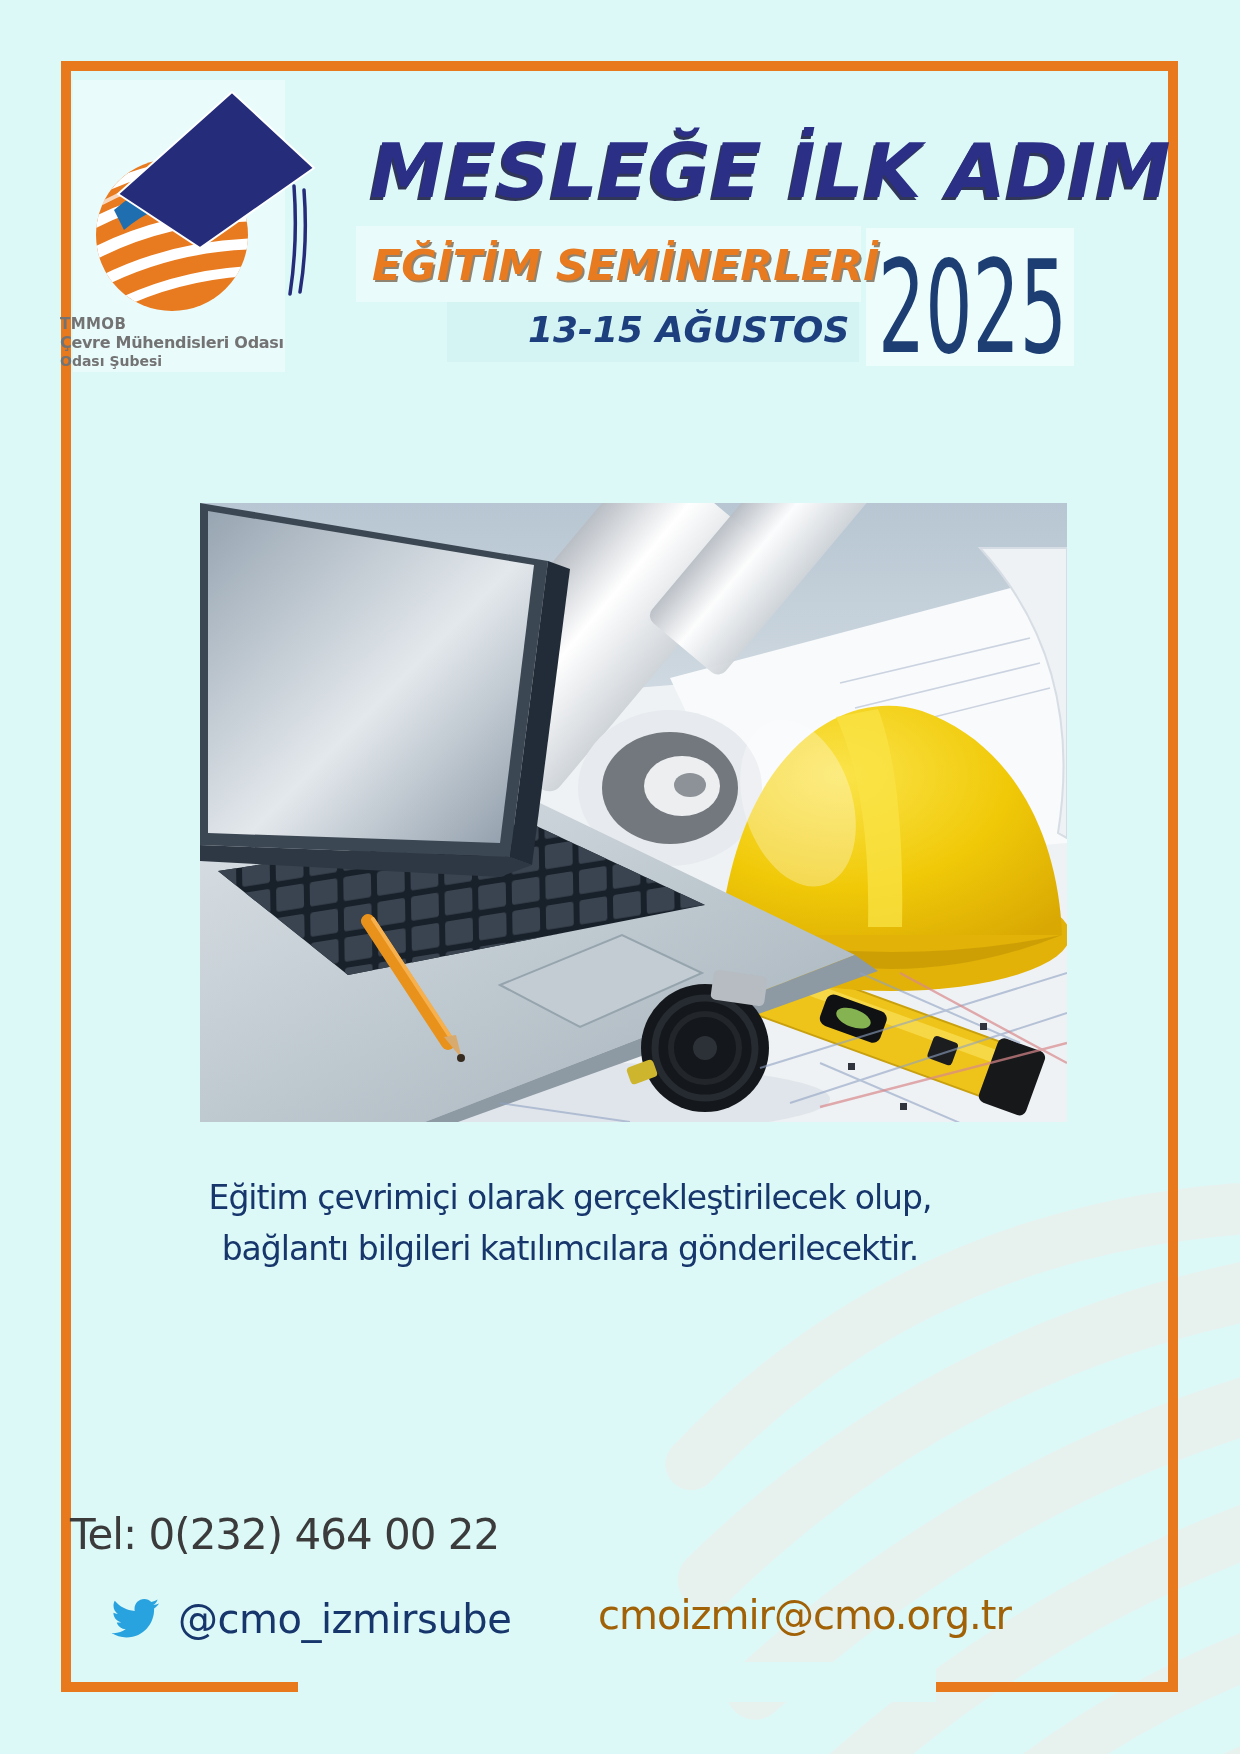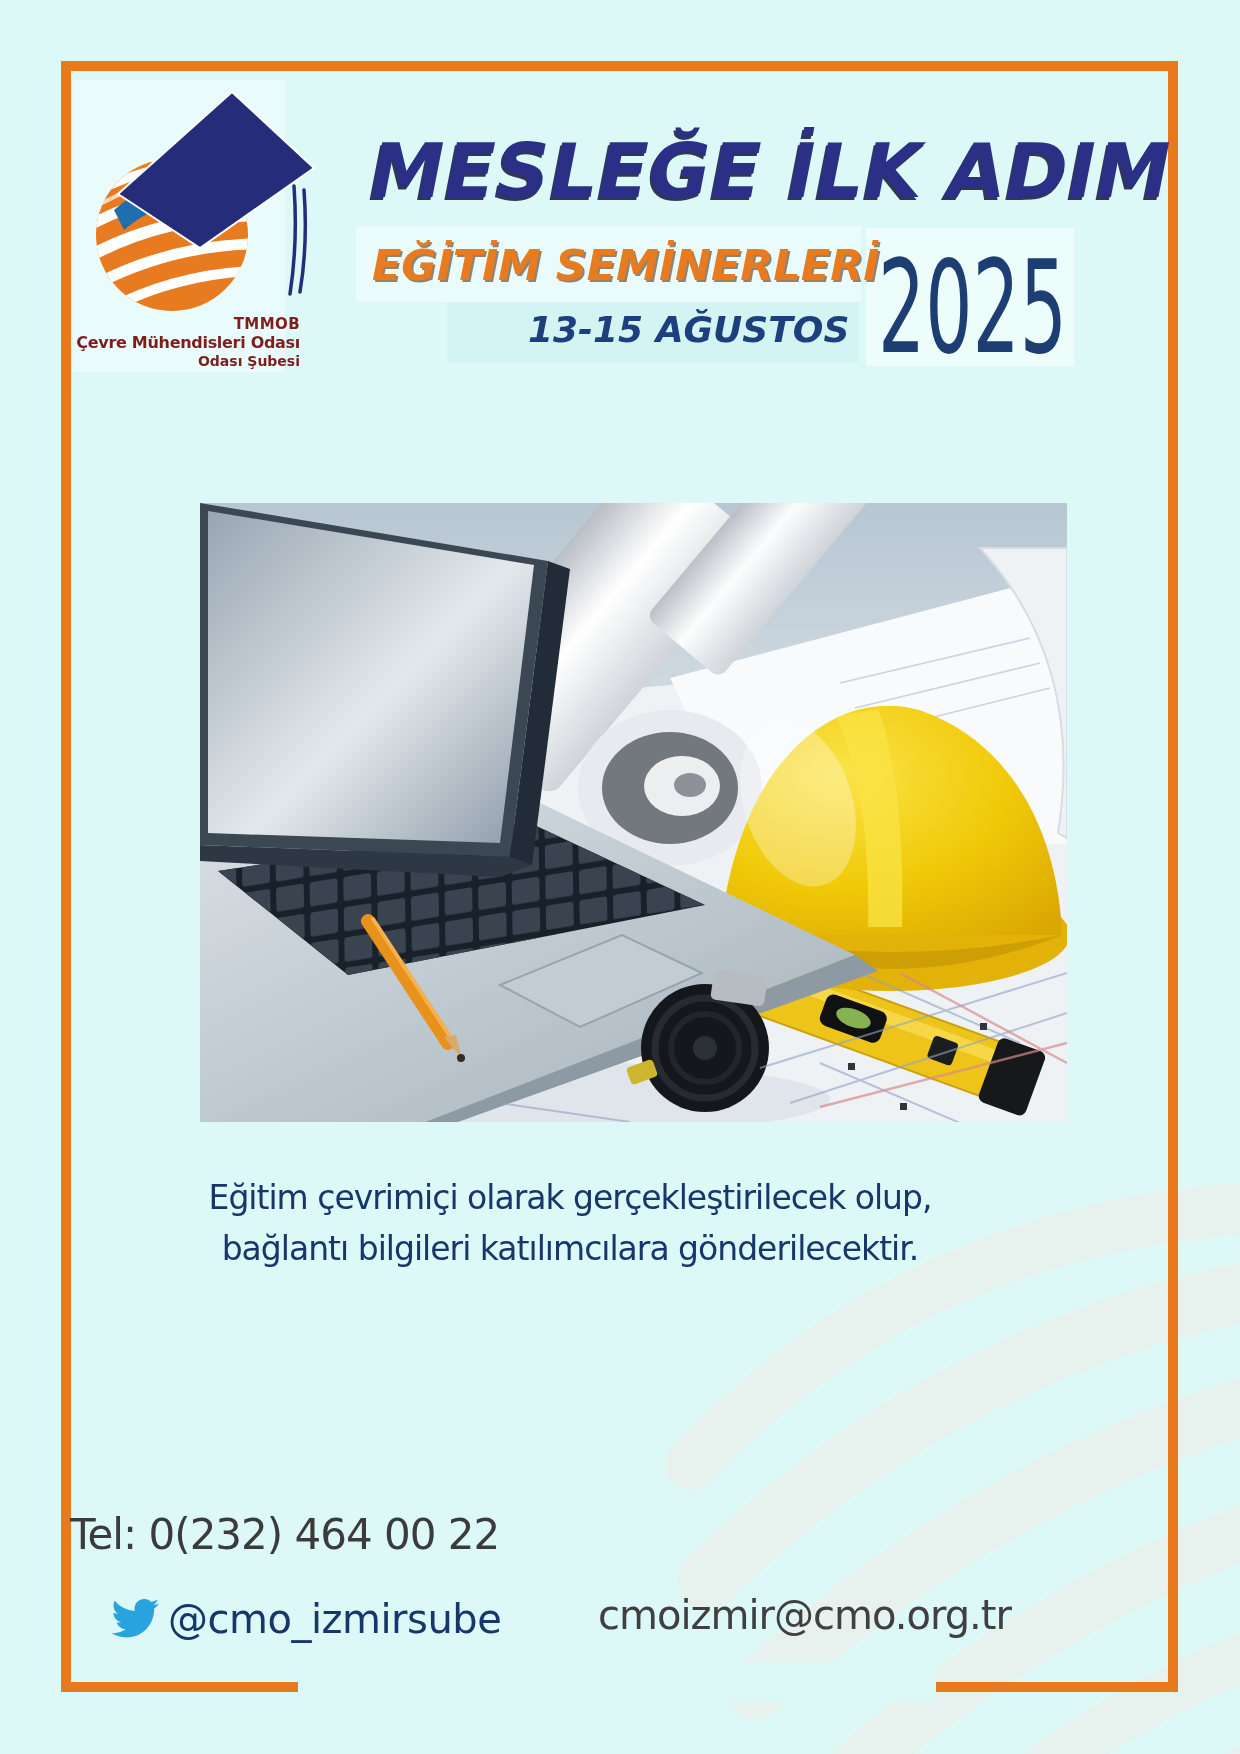--- a/index.html
+++ b/index.html
@@ -18,21 +18,21 @@
     left:61px;top:61px;width:1117px;height:1631px;
     border:10px solid #e8791d;box-sizing:border-box;
   }
   
   .patch-logo{left:73px;top:80px;width:212px;height:292px;background:rgba(255,255,255,.40);}
   .patch-subtitle{left:356px;top:226px;width:505px;height:76px;background:rgba(255,255,255,.38);}
   .patch-year{left:866px;top:228px;width:208px;height:138px;background:rgba(246,255,255,.62);}
   .patch-dates{left:447px;top:302px;width:412px;height:60px;background:rgba(188,227,230,.22);}
   
   .logo-art{left:82px;top:82px;width:240px;height:232px;}
-  .logo-text{left:60px;top:316px;width:240px;text-align:right;color:#7f1d1d;font-weight:bold;line-height:1.18;}
+  .logo-text{left:60px;top:316px;width:240px;text-align:left;color:#737373;font-weight:bold;line-height:1.18;}
   .logo-text .l1{font-size:15px;letter-spacing:.4px;}
   .logo-text .l2{font-size:16px;letter-spacing:-.3px;}
   .logo-text .l3{font-size:14px;}
   
   .title{
     left:370px;top:134px;
     font-size:75px;font-style:italic;font-weight:bold;line-height:1;
     color:#2b2f86;white-space:nowrap;letter-spacing:0px;
     text-shadow:-2px 3px 0 rgba(18,20,60,.85);
   }
@@ -61,23 +61,23 @@
     color:#17366b;font-size:33px;line-height:1.56;letter-spacing:-1px;
   }
   .formlink{
     left:70px;top:1340px;width:1000px;text-align:center;
     color:#050505;font-size:36px;font-weight:bold;letter-spacing:-1px;
   }
   .tel{
     left:70px;top:1510px;width:1000px;text-align:left;
     color:#3b3b3b;font-size:42px;letter-spacing:-1px;
   }
-  .social-left{left:110px;top:1596px;display:flex;align-items:center;gap:6px;}
+  .social-left{left:110px;top:1596px;display:flex;align-items:center;gap:16px;}
   .social-left .handle{color:#17366b;font-size:40px;letter-spacing:-.5px;}
-  .email{left:598px;top:1592px;color:#404040;font-size:40px;letter-spacing:-1px;}
+  .email{left:598px;top:1592px;color:#a16207;font-size:40px;letter-spacing:-1px;}
   
   .footer-gap{left:298px;top:1662px;width:638px;height:40px;background:#dcf9f8;}
   .footer-url{
     left:298px;top:1666px;width:638px;text-align:center;
     color:#173a6d;font-size:31px;letter-spacing:-.5px;line-height:34px;
   }
 </style>
 </head>
 <body>
 

